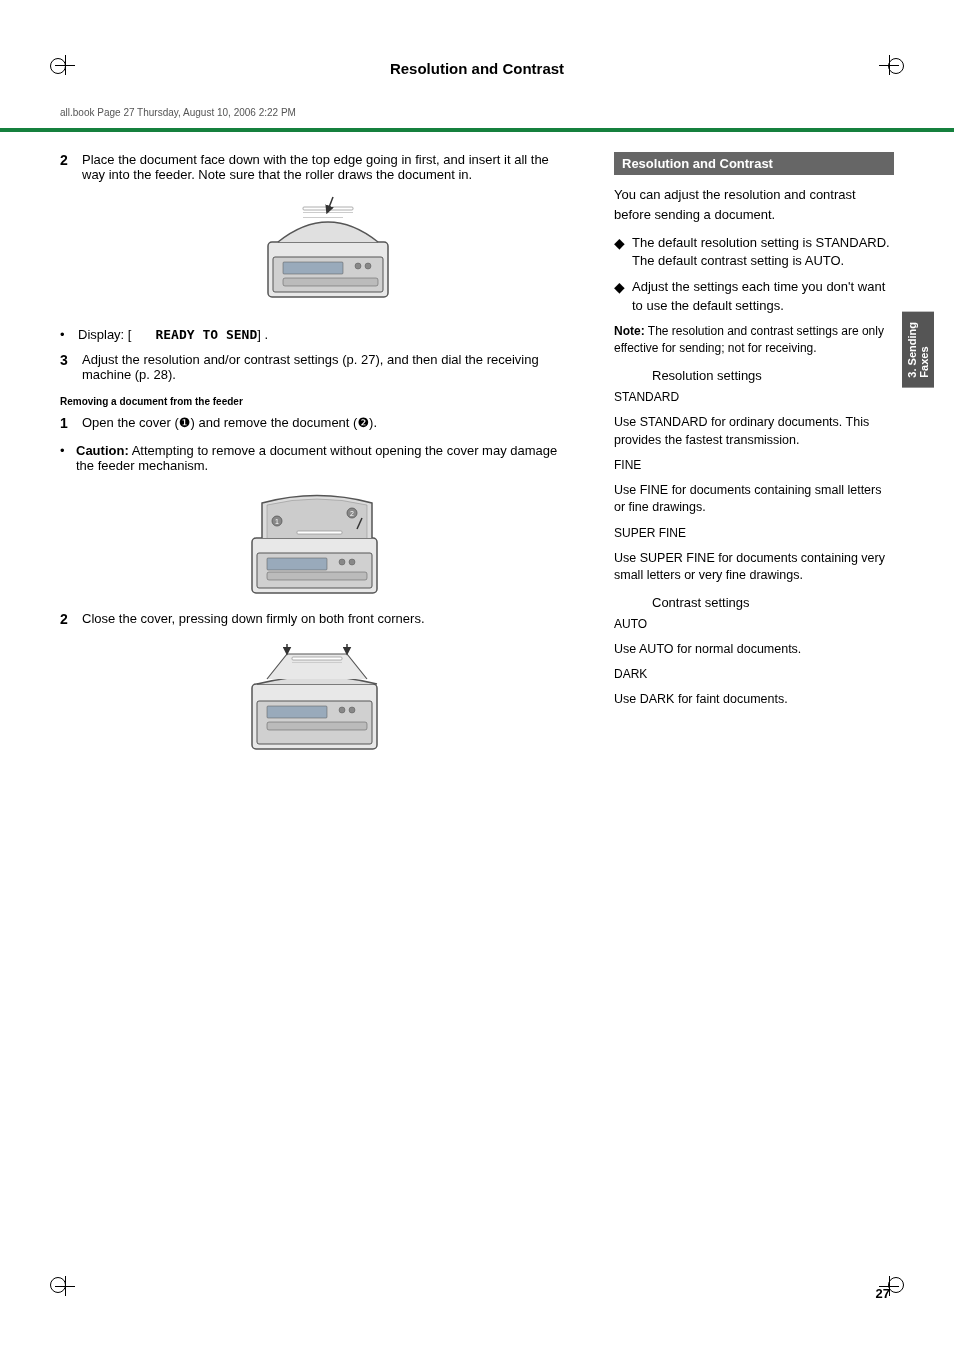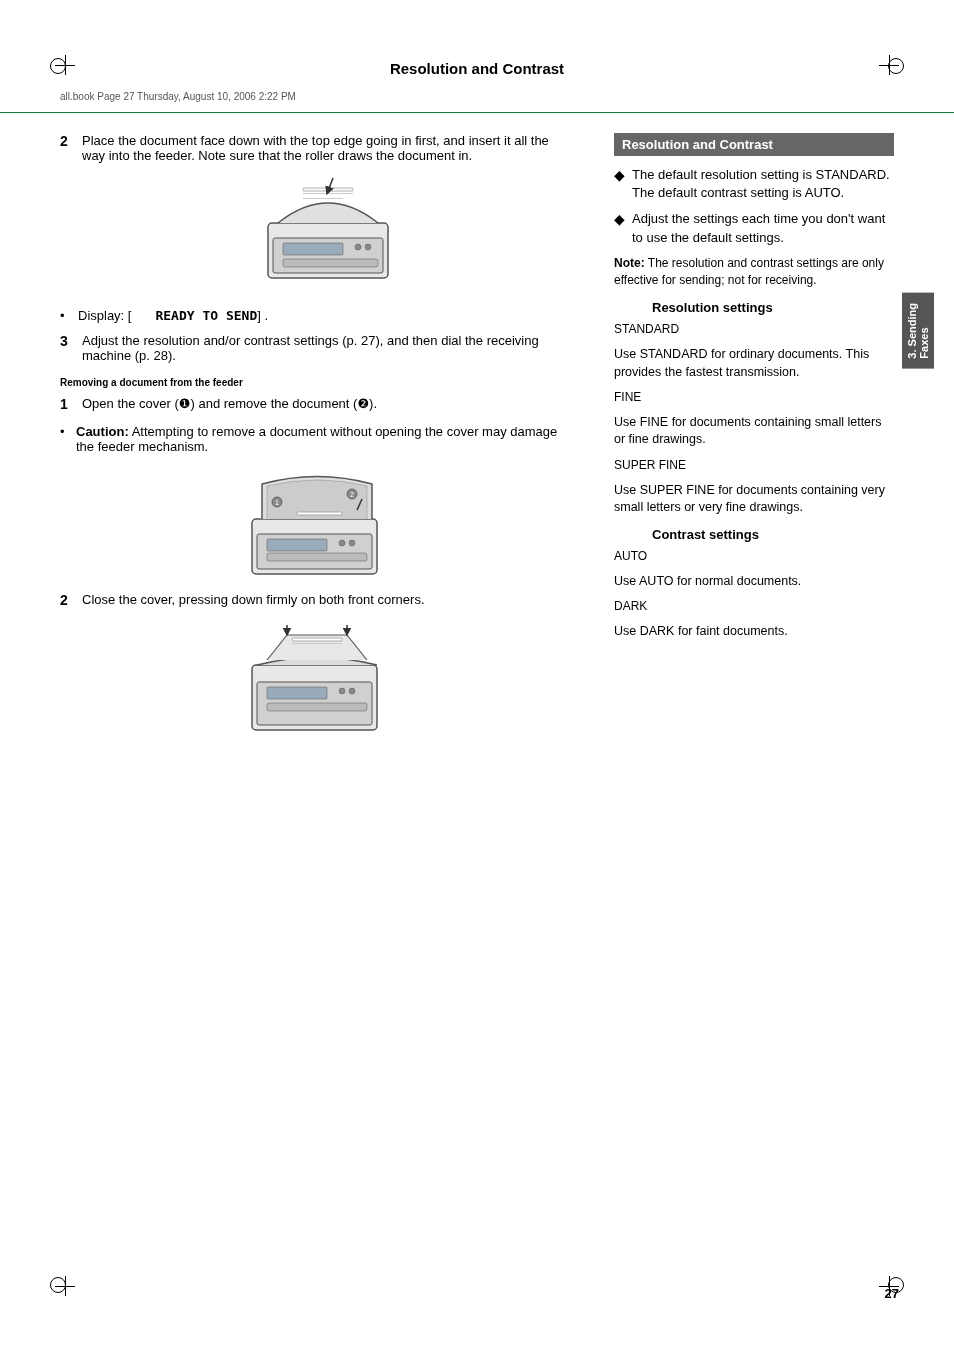--- a/index.html
+++ b/index.html
@@ -19,22 +19,23 @@
       padding: 60px 60px 10px 60px;
       font-size: 15px;
       font-weight: bold;
     }
 
     
     .meta-line {
       font-size: 10px;
       color: #555;
       padding: 4px 60px 10px 60px;
-      border-bottom: 1px solid #15803d;
+      border-bottom: 4px solid #15803d;
       margin-bottom: 0;
+      margin-top: 16px;
     }
 
     
     .content-area {
       display: flex;
       padding: 0 60px;
       gap: 30px;
       margin-top: 20px;
     }
 
@@ -151,21 +152,21 @@
     .note-text {
       font-size: 12px;
       margin: 8px 0 12px 0;
       line-height: 1.4;
     }
     .note-label {
       font-weight: bold;
     }
 
     .settings-heading {
-      font-weight: bold;
+      font-weight: normal;
       font-size: 13px;
       margin: 10px 0 6px 0;
       border-bottom: none;
       padding-left: 38px;
     }
 
     .settings-table {
       width: 100%;
       margin-bottom: 10px;
     }
@@ -183,21 +184,21 @@
       font-size: 12px;
     }
     .settings-val {
       flex: 1;
     }
 
     
     .page-number {
       position: absolute;
       bottom: 50px;
-      right: 55px;
+      right: 64px;
       font-size: 13px;
       font-weight: bold;
     }
 
     
     .corner-cross {
       position: absolute;
       width: 20px;
       height: 20px;
     }
@@ -401,20 +402,21 @@
   </div>
 
   <div class="right-col">
 
     <div class="sidebar-tab">
       <span>3. Sending<br>Faxes</span>
     </div>
 
     <div class="rc-header">Resolution and Contrast</div>
 
+    <div class="rc-intro">You can adjust the resolution and contrast before sending a document.</div>
 
     <div class="diamond-item">
       <span class="diamond">◆</span>
       <span>The default resolution setting is STANDARD. The default contrast setting is AUTO.</span>
     </div>
     <div class="diamond-item">
       <span class="diamond">◆</span>
       <span>Adjust the settings each time you don't want to use the default settings.</span>
     </div>
 

